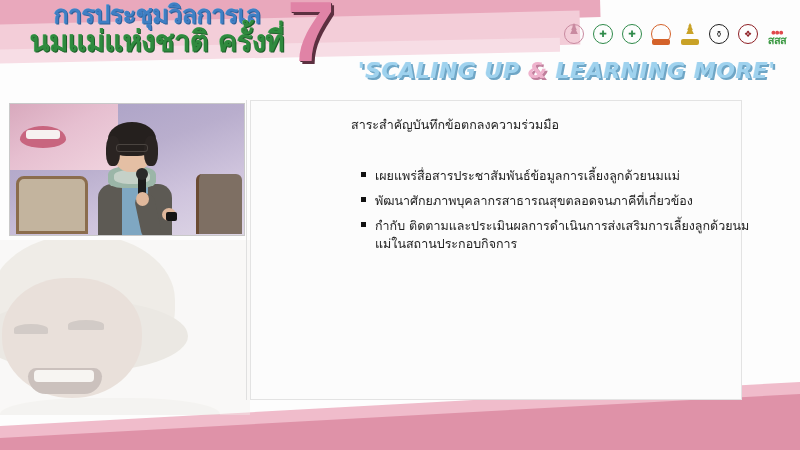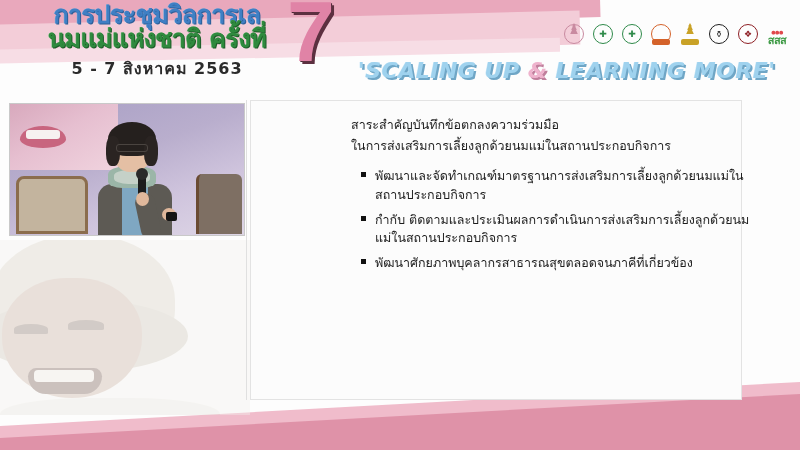--- a/index.html
+++ b/index.html
@@ -45,21 +45,21 @@
   .header { position:absolute; left:0; top:0; width:800px; height:95px; z-index:6; }
 
   .title-block { position:absolute; left:22px; top:2px; width:270px; text-align:center; }
   .title-line1 {
     font-size:25px; font-weight:bold; color:#3f7fc4;
     letter-spacing:-0.5px; line-height:1.05;
     text-shadow:1px 1px 0 #2c5e97, -0.5px -0.5px 0 #86b4de;
     white-space:nowrap;
   }
   .title-line2 {
-    font-size:25px; font-weight:bold; color:#2f8a3e;
+    font-size:29px; font-weight:bold; color:#2f8a3e;
     letter-spacing:-0.5px; line-height:1.05; margin-top:-2px;
     text-shadow:1px 1px 0 #1d5c28, -0.5px -0.5px 0 #78c185;
     white-space:nowrap;
   }
   .title-date {
     font-size:16px; font-weight:bold; color:#2b2b2b;
     margin-top:3px; letter-spacing:1px; white-space:nowrap;
   }
 
   .big-seven {
@@ -197,26 +197,25 @@
     <div class="cp-mouth"></div>
     <div class="cp-teeth"></div>
     <div class="cp-shirt"></div>
   </div>
 
   <div class="divider-v"></div>
 
   <div class="content-panel">
     <div class="body-head">
       <div>สาระสำคัญบันทึกข้อตกลงความร่วมมือ</div>
-      <div>ในการส่งเสริมการเลี้ยงลูกด้วยนมแม่ในสถานประกอบกิจการ</div>
     </div>
     <ul class="bullet-list">
-      <li><span class="sq"></span><span>พัฒนาและจัดทำเกณฑ์มาตรฐานการส่งเสริมการเลี้ยงลูกด้วยนมแม่ในสถานประกอบกิจการ</span></li>
+      <li><span class="sq"></span><span>เผยแพร่สื่อสารประชาสัมพันธ์ข้อมูลการเลี้ยงลูกด้วยนมแม่</span></li>
+      <li><span class="sq"></span><span>พัฒนาศักยภาพบุคลากรสาธารณสุขตลอดจนภาคีที่เกี่ยวข้อง</span></li>
       <li><span class="sq"></span><span>กำกับ ติดตามและประเมินผลการดำเนินการส่งเสริมการเลี้ยงลูกด้วยนมแม่ในสถานประกอบกิจการ</span></li>
-      <li><span class="sq"></span><span>พัฒนาศักยภาพบุคลากรสาธารณสุขตลอดจนภาคีที่เกี่ยวข้อง</span></li>
     </ul>
   </div>
 
   <div class="video-frame">
     <div class="vf-bg"></div>
     <div class="vf-poster"></div>
     <div class="vf-lips"></div>
     <div class="vf-teeth"></div>
     <div class="vf-chairL"></div>
     <div class="vf-chairR"></div>
@@ -242,21 +241,20 @@
     <div class="band-a"></div>
     <div class="band-b"></div>
     <div class="band-c"></div>
   </div>
 
   <div class="header">
 
     <div class="title-block">
       <div class="title-line1">การประชุมวิลการเล</div>
       <div class="title-line2">นมแม่แห่งชาติ ครั้งที่</div>
-      <div class="title-date">5 - 7 สิงหาคม 2563</div>
     </div>
 
     <div class="big-seven">7</div>
 
     <div class="tagline"><span>'SCALING UP </span><span class="amp">&amp;</span><span> LEARNING MORE'</span></div>
 
     <div class="logo-strip">
       <div class="logo" style="color:#c98aa0">
           <div class="disc"></div>
           <div class="cap"></div>

